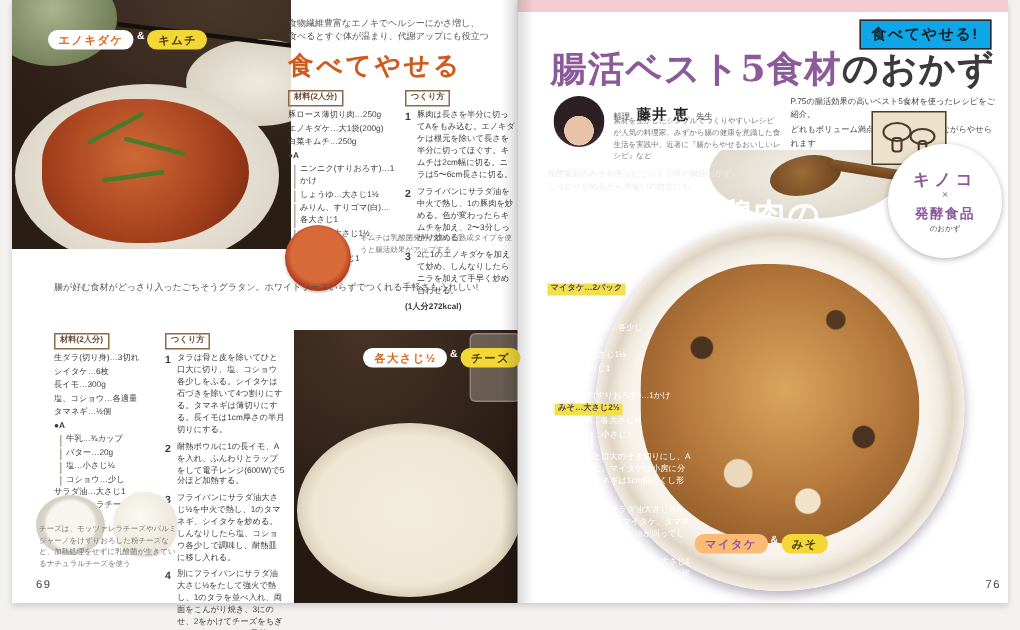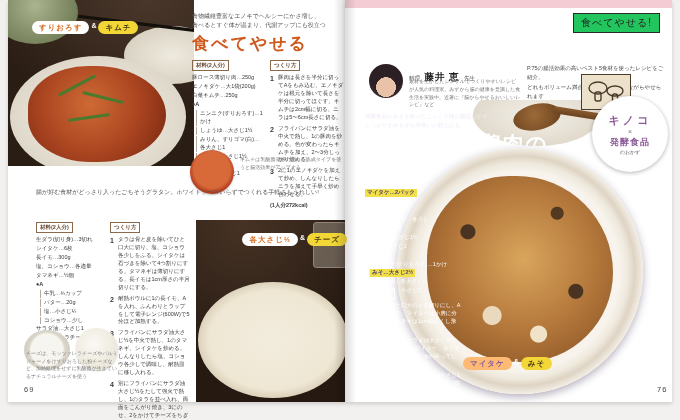--- a/index.html
+++ b/index.html
@@ -75,22 +75,22 @@
 
   
   .cheese{left:16px;top:328px;width:96px;height:44px}
   .cheese .c1{position:absolute;left:0;top:2px;width:46px;height:40px;border-radius:50%;
     background:radial-gradient(circle at 50% 50%,#f7f5ef 0 52%,#d9d4c9 60%,#c9c3b6 100%)}
   .cheese .c2{position:absolute;left:52px;top:0;width:42px;height:42px;border-radius:48% 52% 50% 50%;
     background:radial-gradient(circle at 42% 38%,#fbf9f4,#e9e4d6 80%);box-shadow:0 1px 2px rgba(0,0,0,.2)}
 
   
   .pink-strip{left:0;top:0;width:327px;height:8px;background:#f3cdd3}
-  .kicker{border:1.5px solid #2a2a2a;background:#22c55e;color:#1f1f1f;
-    font-size:10px;font-weight:normal;padding:2px 7px;letter-spacing:1px}
+  .kicker{border:1.5px solid #2a2a2a;background:#0ea5e9;color:#1f1f1f;
+    font-size:10px;font-weight:bold;padding:2px 7px;letter-spacing:1px}
   .main-title{font-family:"DejaVu Serif","Liberation Serif",serif;font-size:24px;font-weight:bold;letter-spacing:1px;white-space:nowrap}
   .t-purple{color:#8c5a9a}
   .t-dark{color:#3a3a3a}
   .avatar{border-radius:50%;overflow:hidden;
     background:
       radial-gradient(circle at 50% 68%,#e9c3a8 0 34%,transparent 35%),
       radial-gradient(circle at 50% 30%,#2c2024 0 58%,#4a393d 100%)}
   .author-label{font-size:5.5px;color:#555}
   .author-name{font-size:9.5px;font-weight:bold;color:#222;letter-spacing:1px}
   .bio{font-size:5px;color:#777;line-height:1.55}
@@ -153,21 +153,21 @@
     <div class="abs photo1">
       <div class="bowl"></div>
       <div class="dish2"></div>
       <div class="sticks"></div>
       <div class="plate"></div>
       <div class="food"></div>
       <div class="nira" style="left:48px;top:84px;transform:rotate(-28deg)"></div>
       <div class="nira" style="left:74px;top:96px;transform:rotate(14deg)"></div>
       <div class="nira" style="left:60px;top:116px;transform:rotate(-8deg)"></div>
       <div class="abs" style="left:24px;top:16px;white-space:nowrap">
-        <span class="pill p-white-orange">すりおろす</span><span class="amp">&amp;</span><span class="pill p-yellow">キムチ</span>
+        <span class="pill p-white-orange">エノキダケ</span><span class="amp">&amp;</span><span class="pill p-yellow">キムチ</span>
       </div>
     </div>
 
     <div class="abs lead pre" style="left:184px;top:12px;width:150px">食物繊維豊富なエノキでヘルシーにかさ増し、
 食べるとすぐ体が温まり、代謝アップにも役立つ</div>
     <div class="abs r1-title" style="left:184px;top:32px">食べてやせる</div>
 
     <div class="abs col" style="left:184px;top:60px;width:72px">
       <span class="hdr">材料(2人分)</span>
       <div>
@@ -248,20 +248,23 @@
     <div class="abs caption" style="left:18px;top:350px;width:92px">チーズは、モッツァレラチーズやパルミジャーノをけずりおろした粉チーズなど、加熱処理をせずに乳酸菌が生きているナチュラルチーズを使う</div>
 
     <div class="abs pagenum" style="left:16px;top:385px">69</div>
   </div>
 
   <div class="page" id="page-right">
     <div class="abs pink-strip"></div>
 
     <div class="abs kicker" style="left:228px;top:13px">食べてやせる!</div>
 
+    <div class="abs main-title" style="left:22px;top:30px">
+      <span class="t-purple">腸活ベスト5食材</span><span class="t-dark">のおかず</span>
+    </div>
 
     <div class="abs avatar" style="left:24px;top:64px;width:34px;height:34px"></div>
     <div class="abs" style="left:64px;top:66px;white-space:nowrap">
       <span class="author-label">料理</span>
       <span class="author-name">藤井 恵</span>
       <span class="author-label">先生</span>
     </div>
     <div class="abs bio" style="left:64px;top:78px;width:112px">素材を生かしたシンプルでつくりやすいレシピが人気の料理家。みずから腸の健康を意識した食生活を実践中。近著に『腸からやせるおいしいレシピ』など</div>
     <div class="abs intro pre" style="left:182px;top:64px;width:138px">P.75の腸活効果の高いベスト5食材を使ったレシピをご紹介。
 どれもボリューム満点で、おいしく食べながらやせられます</div>

